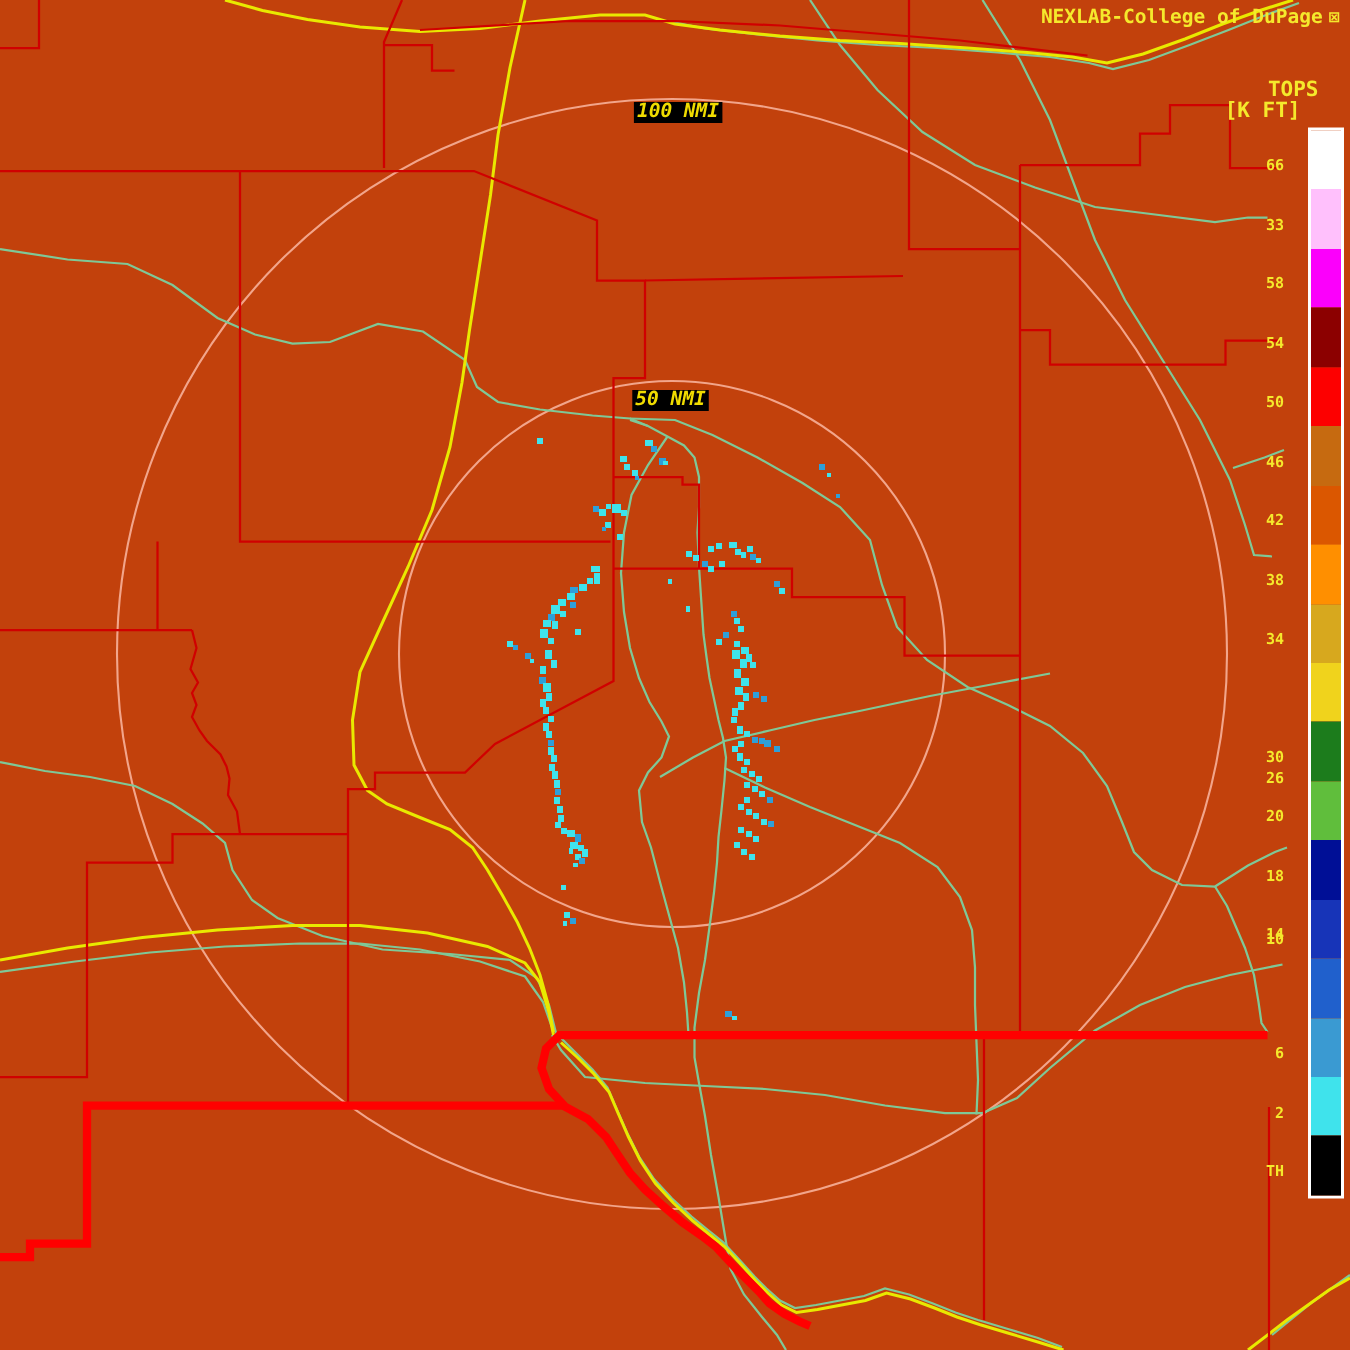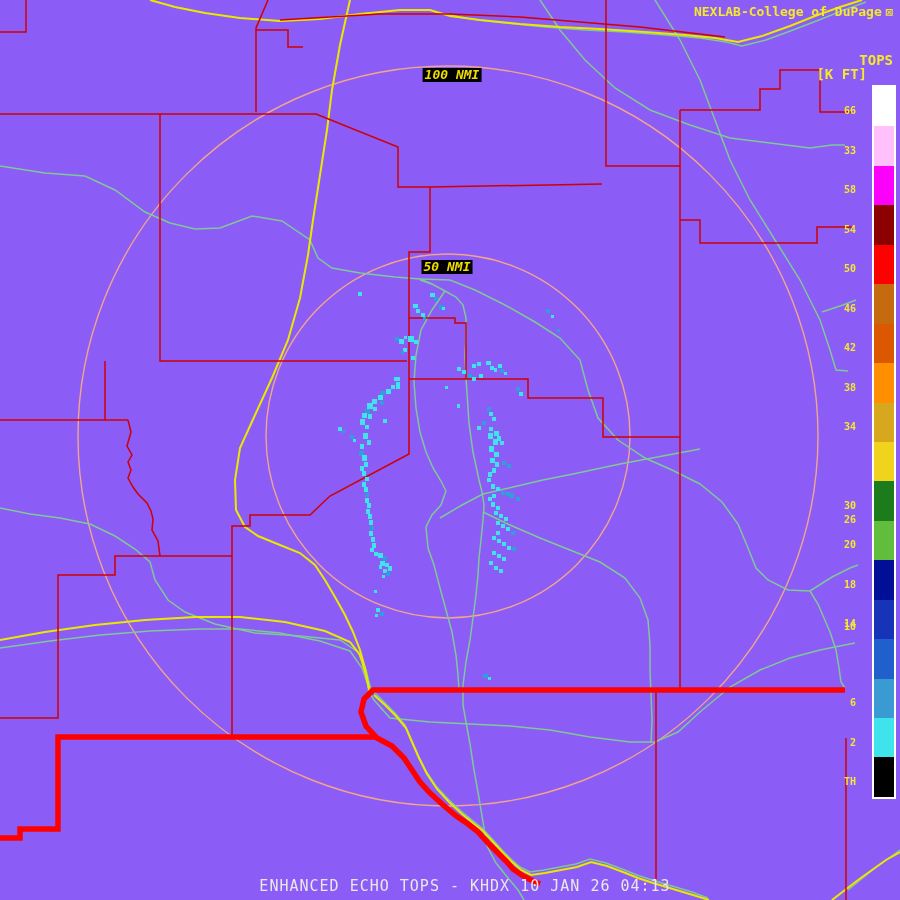--- a/index.html
+++ b/index.html
@@ -2,34 +2,34 @@
 <html><head>
 <meta charset="utf-8">
 <style>
   html,body{margin:0;padding:0;background:#000;}
   #stage{position:relative;width:900px;height:900px;background:#000;overflow:hidden;
          font-family:"DejaVu Sans Mono", monospace;}
   #map-svg{position:absolute;left:0;top:0;}
   .abs{position:absolute;white-space:pre;}
   #site-title{top:4px;right:7px;font-size:13px;font-weight:bold;letter-spacing:0px;}
   #logo-glyph{font-size:12px;margin-left:4px;}
-  #legend-title{top:52px;right:7px;font-size:14px;font-weight:bold;}
+  #legend-title{top:52px;right:21px;font-size:14px;font-weight:bold;}
   #legend-units{top:66px;right:33px;font-size:14px;font-weight:bold;}
   #legend-bar{position:absolute;top:85px;left:872px;width:20px;height:710px;
               border:2px solid #fff;display:flex;flex-direction:column;}
   .legend-block{width:100%;flex:1 1 0;}
   .legend-label{position:absolute;right:44px;font-size:10px;font-weight:bold;text-align:right;}
   .ring-label{font-size:13px;font-weight:bold;font-style:italic;transform:translate(-50%,-50%);
               background:#000;padding:0 2px;line-height:14px;}
   #caption{top:877px;left:465px;transform:translateX(-50%);font-size:15px;letter-spacing:1px;}
 </style>
 </head>
 <body>
 
-<div id="stage" style="background: #8b5cf6;">
+<div id="stage" style="background: #c2410c;">
   <svg id="map-svg" width="900" height="900" viewBox="0 0 900 900">
       <circle cx="448" cy="436" r="370" fill="none" stroke="#F2A58B" stroke-width="1.4"></circle>
       <circle cx="448" cy="436" r="182" fill="none" stroke="#F2A58B" stroke-width="1.4"></circle>
       <polyline points="0,166 45,173 85,176 115,190 145,212 170,223 195,229 220,228 252,216 282,221 310,240 318,258 332,268 360,273 395,277 420,279 432,284" fill="none" stroke="#7FC897" stroke-width="1.5"></polyline>
       <polyline points="420,280 432,284 445,291 456,297 463,305 466,318 466,338 465,355 466,378 467,393 468,408 469,423 471,438 473,452 476,466 479,480 482,492 484,505 483,520 481,540 479,558 478,575 476,595 473,618 470,640 466,662 463,685 463,705 466,722 470,744 474,770 479,798 483,822 487,846 496,863 508,878 518,890 524,900" fill="none" stroke="#7FC897" stroke-width="1.5"></polyline>
       <polyline points="445,291 432,310 421,330 416,355 414,382 416,408 420,432 426,452 433,468 441,481 446,491 441,505 432,515 426,527 428,548 434,565 440,588 446,610 452,632 456,655 458,675 459,690" fill="none" stroke="#7FC897" stroke-width="1.5"></polyline>
       <polyline points="440,518 462,505 483,494 513,487 543,480 573,474 620,464 668,455 700,449" fill="none" stroke="#7FC897" stroke-width="1.5"></polyline>
       <polyline points="483,512 510,525 540,538 570,550 600,562 625,578 640,598 648,620 650,645 650,670 651,695 652,720 651,743" fill="none" stroke="#7FC897" stroke-width="1.5"></polyline>
       <polyline points="420,279 450,280 475,290 505,305 535,322 560,338 580,360 588,390 598,418 618,440 645,458 672,470 700,484 722,502 738,524 748,548 756,568 768,580 788,590 810,591 832,577 850,568 858,565" fill="none" stroke="#7FC897" stroke-width="1.5"></polyline>
       <polyline points="810,591 818,604 824,618 830,632 836,650 839,668 841,682 845,688" fill="none" stroke="#7FC897" stroke-width="1.5"></polyline>
@@ -258,14 +258,13 @@
       <div class="legend-label" style="color: rgb(245, 233, 44); top: 697.111px;">6</div>
       <div class="legend-label" style="color: rgb(245, 233, 44); top: 736.556px;">2</div>
       <div class="legend-label" style="color: rgb(245, 233, 44); top: 776px;">TH</div>
     </div>
 
   <div id="ring-labels">
       <div class="abs ring-label" style="left: 452px; top: 75px; color: rgb(240, 220, 0);">100 NMI</div>
       <div class="abs ring-label" style="left: 447px; top: 267px; color: rgb(240, 220, 0);">50 NMI</div>
     </div>
 
-  <div class="abs" id="caption" style="color: rgb(232, 232, 232);">ENHANCED ECHO TOPS - KHDX 10 JAN 26 04:13</div>
 </div>
 
 </body></html>

